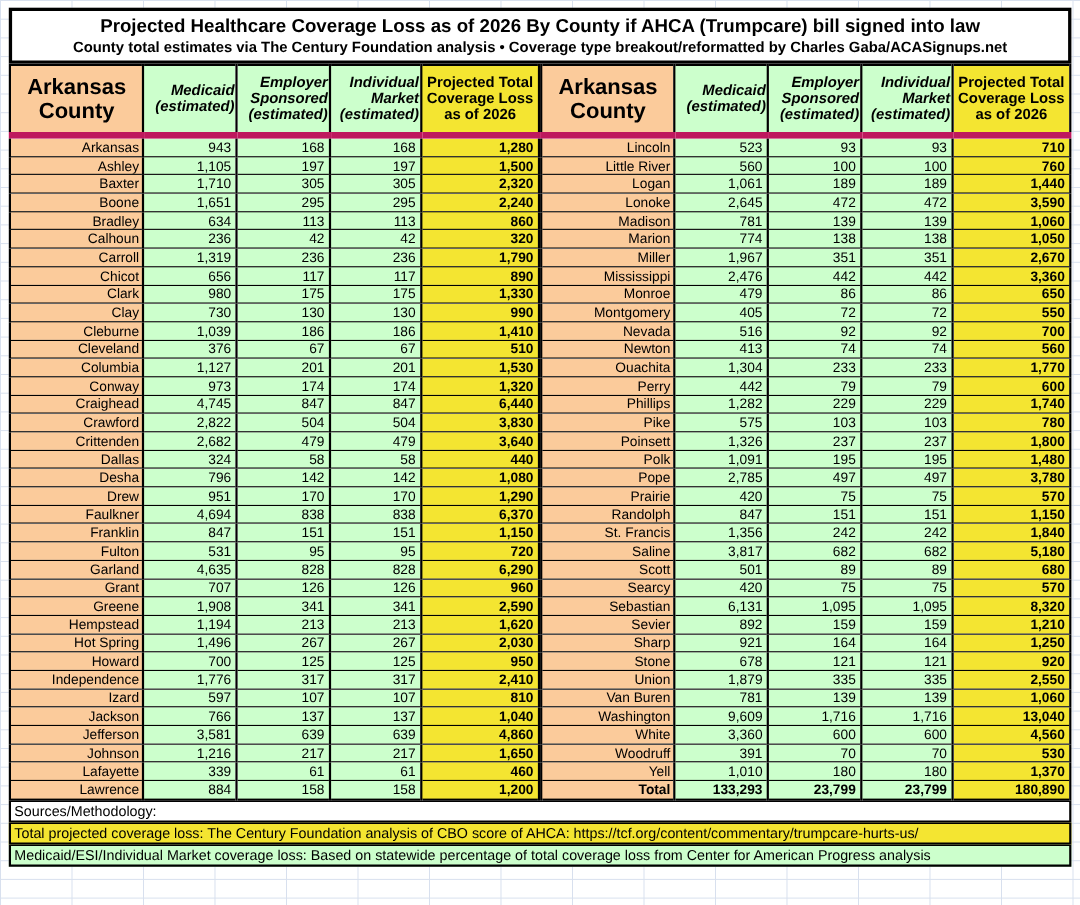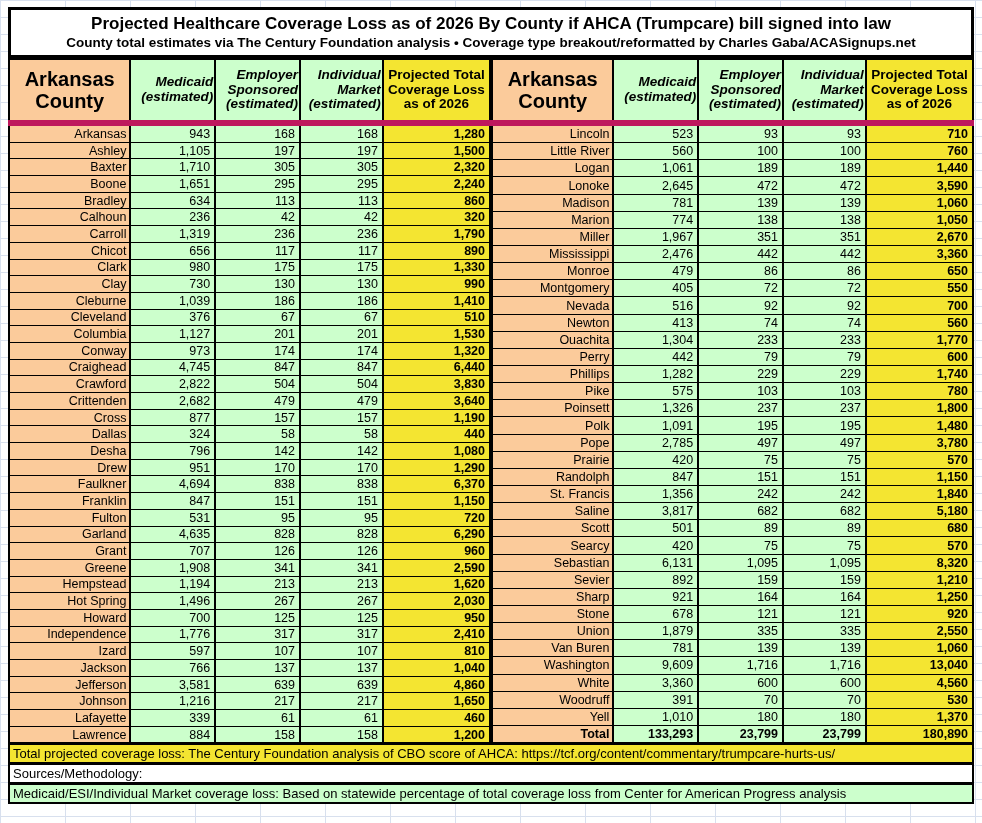--- a/index.html
+++ b/index.html
@@ -224,27 +224,20 @@
             <td class="col4">3,830</td>
           </tr>
           <tr>
             <td class="col0">Crittenden</td>
             <td class="col1">2,682</td>
             <td class="col2">479</td>
             <td class="col3">479</td>
             <td class="col4">3,640</td>
           </tr>
           <tr>
-            <td class="col0">Cross</td>
-            <td class="col1">877</td>
-            <td class="col2">157</td>
-            <td class="col3">157</td>
-            <td class="col4">1,190</td>
-          </tr>
-          <tr>
             <td class="col0">Dallas</td>
             <td class="col1">324</td>
             <td class="col2">58</td>
             <td class="col3">58</td>
             <td class="col4">440</td>
           </tr>
           <tr>
             <td class="col0">Desha</td>
             <td class="col1">796</td>
             <td class="col2">142</td>
@@ -639,17 +632,17 @@
             <td class="col0">Total</td>
             <td class="col1">133,293</td>
             <td class="col2">23,799</td>
             <td class="col3">23,799</td>
             <td class="col4">180,890</td>
           </tr>
         </tbody>
       </table>
   </div>
 
+  <div class="footer-row">Sources/Methodology:</div>
   <div class="footer-row yellow">Total projected coverage loss: The Century Foundation analysis of CBO score of AHCA: https://tcf.org/content/commentary/trumpcare-hurts-us/</div>
-  <div class="footer-row">Sources/Methodology:</div>
   <div class="footer-row green">Medicaid/ESI/Individual Market coverage loss: Based on statewide percentage of total coverage loss from Center for American Progress analysis</div>
 
 </div>
 
 </body></html>

